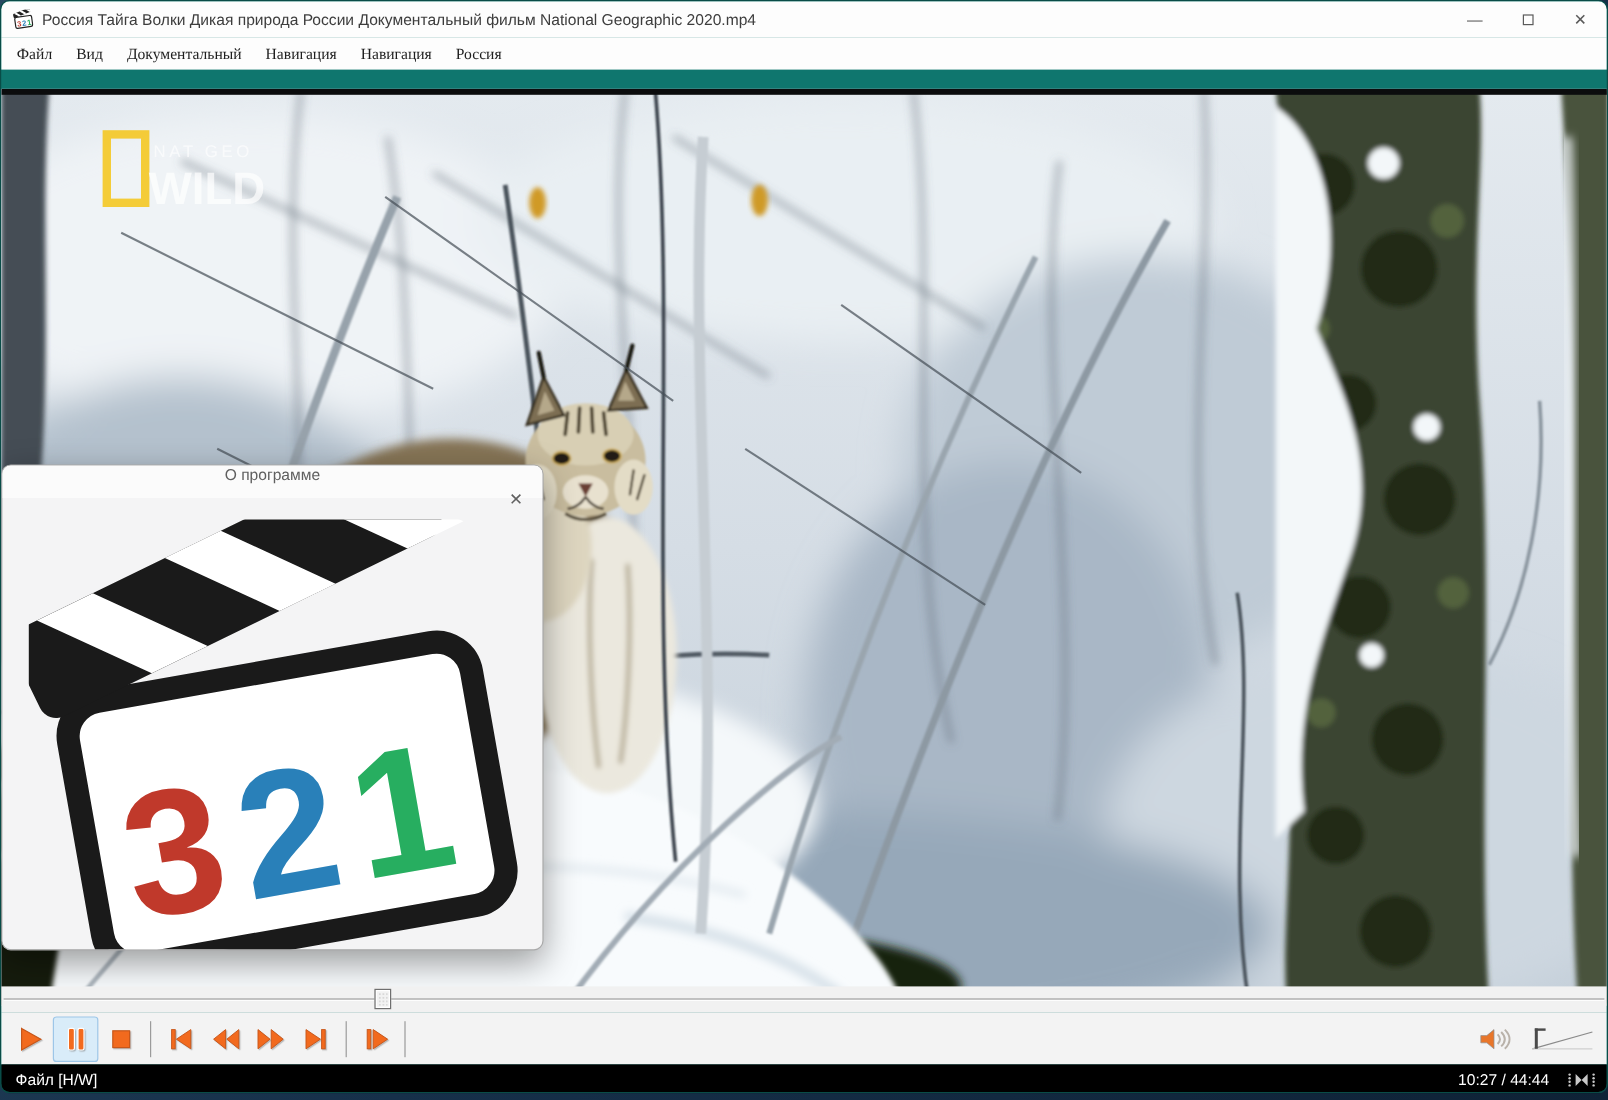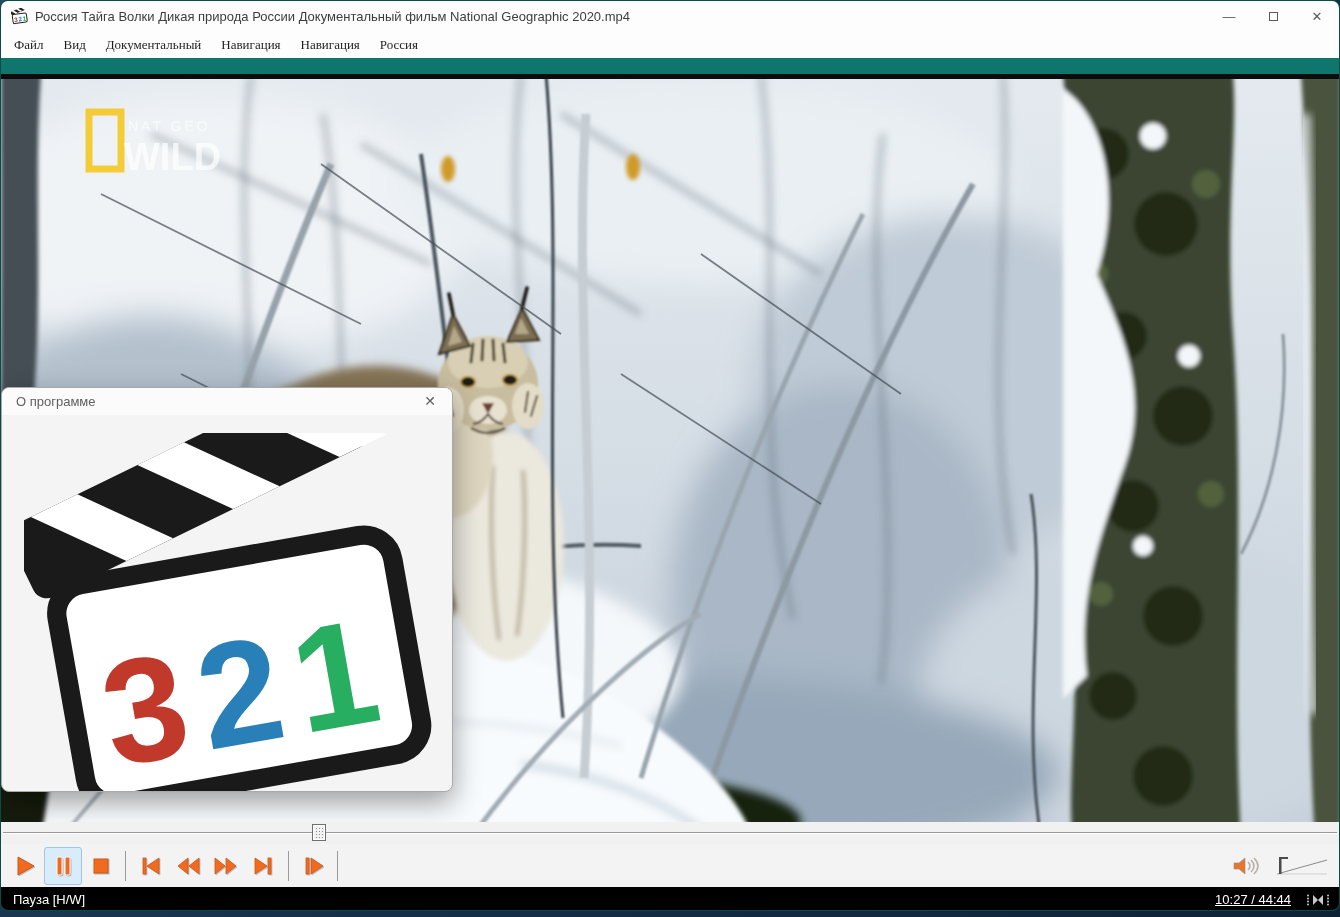--- a/index.html
+++ b/index.html
@@ -27,21 +27,21 @@
   .menu-item { font-size:13px; color:#1e1e1e; padding:0 10px; line-height:27px; }
   
   .video { position:absolute; left:0; top:73px; width:1340px; height:764px; background:#aeb9c4; overflow:hidden; }
   .video svg { display:block; width:100%; height:100%; }
   
   .dialog {
     position:absolute; left:807px; top:370px; width:452px; height:405px;
     background:#f4f4f5; border-radius:8px; border:1px solid #a9a9a9;
     box-shadow:0 10px 28px rgba(0,0,0,.38); overflow:hidden;
   }
-  .dlg-titlebar { height:27px; background:#fbfbfb; display:flex; align-items:center; padding:0 14px; }
+  .dlg-titlebar { height:27px; background:#fbfbfb; display:flex; align-items:center; padding:0 14px;flex-direction:column; }
   .dlg-title { font-size:13px; color:#5f5f5f; }
   .dlg-close { margin-left:auto; font-size:14px; color:#5f5f5f; line-height:27px; padding:0 2px; }
   .dlg-body { padding:10px 13px 0 13px; font-size:13.5px; color:#111; }
   .dlg-header { display:flex; padding-left:9px; }
   .dlg-logo { width:56px; height:52px; margin-top:8px; flex:0 0 auto; }
   
   .seekbar { position:absolute; left:0; top:821px; width:100%; height:22px; background:#f1f1f1; }
   .seek-groove { position:absolute; left:2px; right:2px; top:10px; height:2px; background:#ffffff; border-top:1px solid #9a9a9a; }
   .seek-thumb {
     position:absolute; left:311px; top:2px; width:14px; height:17px;
@@ -52,21 +52,21 @@
   .toolbar { position:absolute; left:0; top:843px; width:100%; height:43px; background:#f3f3f3; display:flex; align-items:center; padding-left:5px; }
   .tb-btn { width:38px; height:38px; display:flex; align-items:center; justify-content:center; border:1px solid transparent; border-radius:3px; }
   .tb-btn svg { filter:drop-shadow(1px 1px 0 rgba(120,120,120,.45)); }
   .tb-btn.active { background:#d9ecf9; border-color:#9dc6e8; }
   .tb-sep { width:1px; height:30px; background:#9b9b9b; margin:0 5px; }
   .tb-right { margin-left:auto; display:flex; align-items:center; padding-right:10px; }
   .vol-slider { position:relative; width:56px; height:24px; margin-left:14px; }
   
   .statusbar { position:absolute; left:0; top:886px; width:100%; height:25px; background:#000; color:#fff; display:flex; align-items:center; font-size:13px; }
   .status-left { padding-left:12px; }
-  .status-right { margin-left:auto; display:flex; align-items:center;text-decoration:underline; }
+  .status-right { margin-left:auto; display:flex; align-items:center; }
   .status-time { margin-right:14px; }
   .status-audio { margin-right:8px; display:flex; align-items:center; }
 </style>
 </head>
 <body>
 
 <div class="window">
 
   <div class="titlebar">
     <svg class="app-icon" viewBox="0 0 24 24">
@@ -375,21 +375,21 @@
           <path d="M4,20 L54,6" stroke="#8a8a8a" stroke-width="1" fill="none"></path>
           <path d="M4,20 L54,20" stroke="#cfcfcf" stroke-width="1" fill="none"></path>
           <rect x="6" y="3" width="2.5" height="17" fill="#4a4a4a"></rect>
           <rect x="6" y="3" width="9" height="2" fill="#4a4a4a"></rect>
         </svg>
       </div>
     </div>
   </div>
 
   <div class="statusbar">
-    <span class="status-left">Пауза [H/W]</span>
+    <span class="status-left">Файл [H/W]</span>
     <div class="status-right">
       <span class="status-time">10:27 / 44:44</span>
       <span class="status-audio">
         <svg width="26" height="14" viewBox="0 0 26 14">
           <g fill="#c9c9c9">
             <circle cx="3" cy="2.5" r="1"></circle>
               <circle cx="3" cy="5.5" r="1"></circle>
               <circle cx="3" cy="8.5" r="1"></circle>
               <circle cx="3" cy="11.5" r="1"></circle>
             <circle cx="23" cy="2.5" r="1"></circle>

